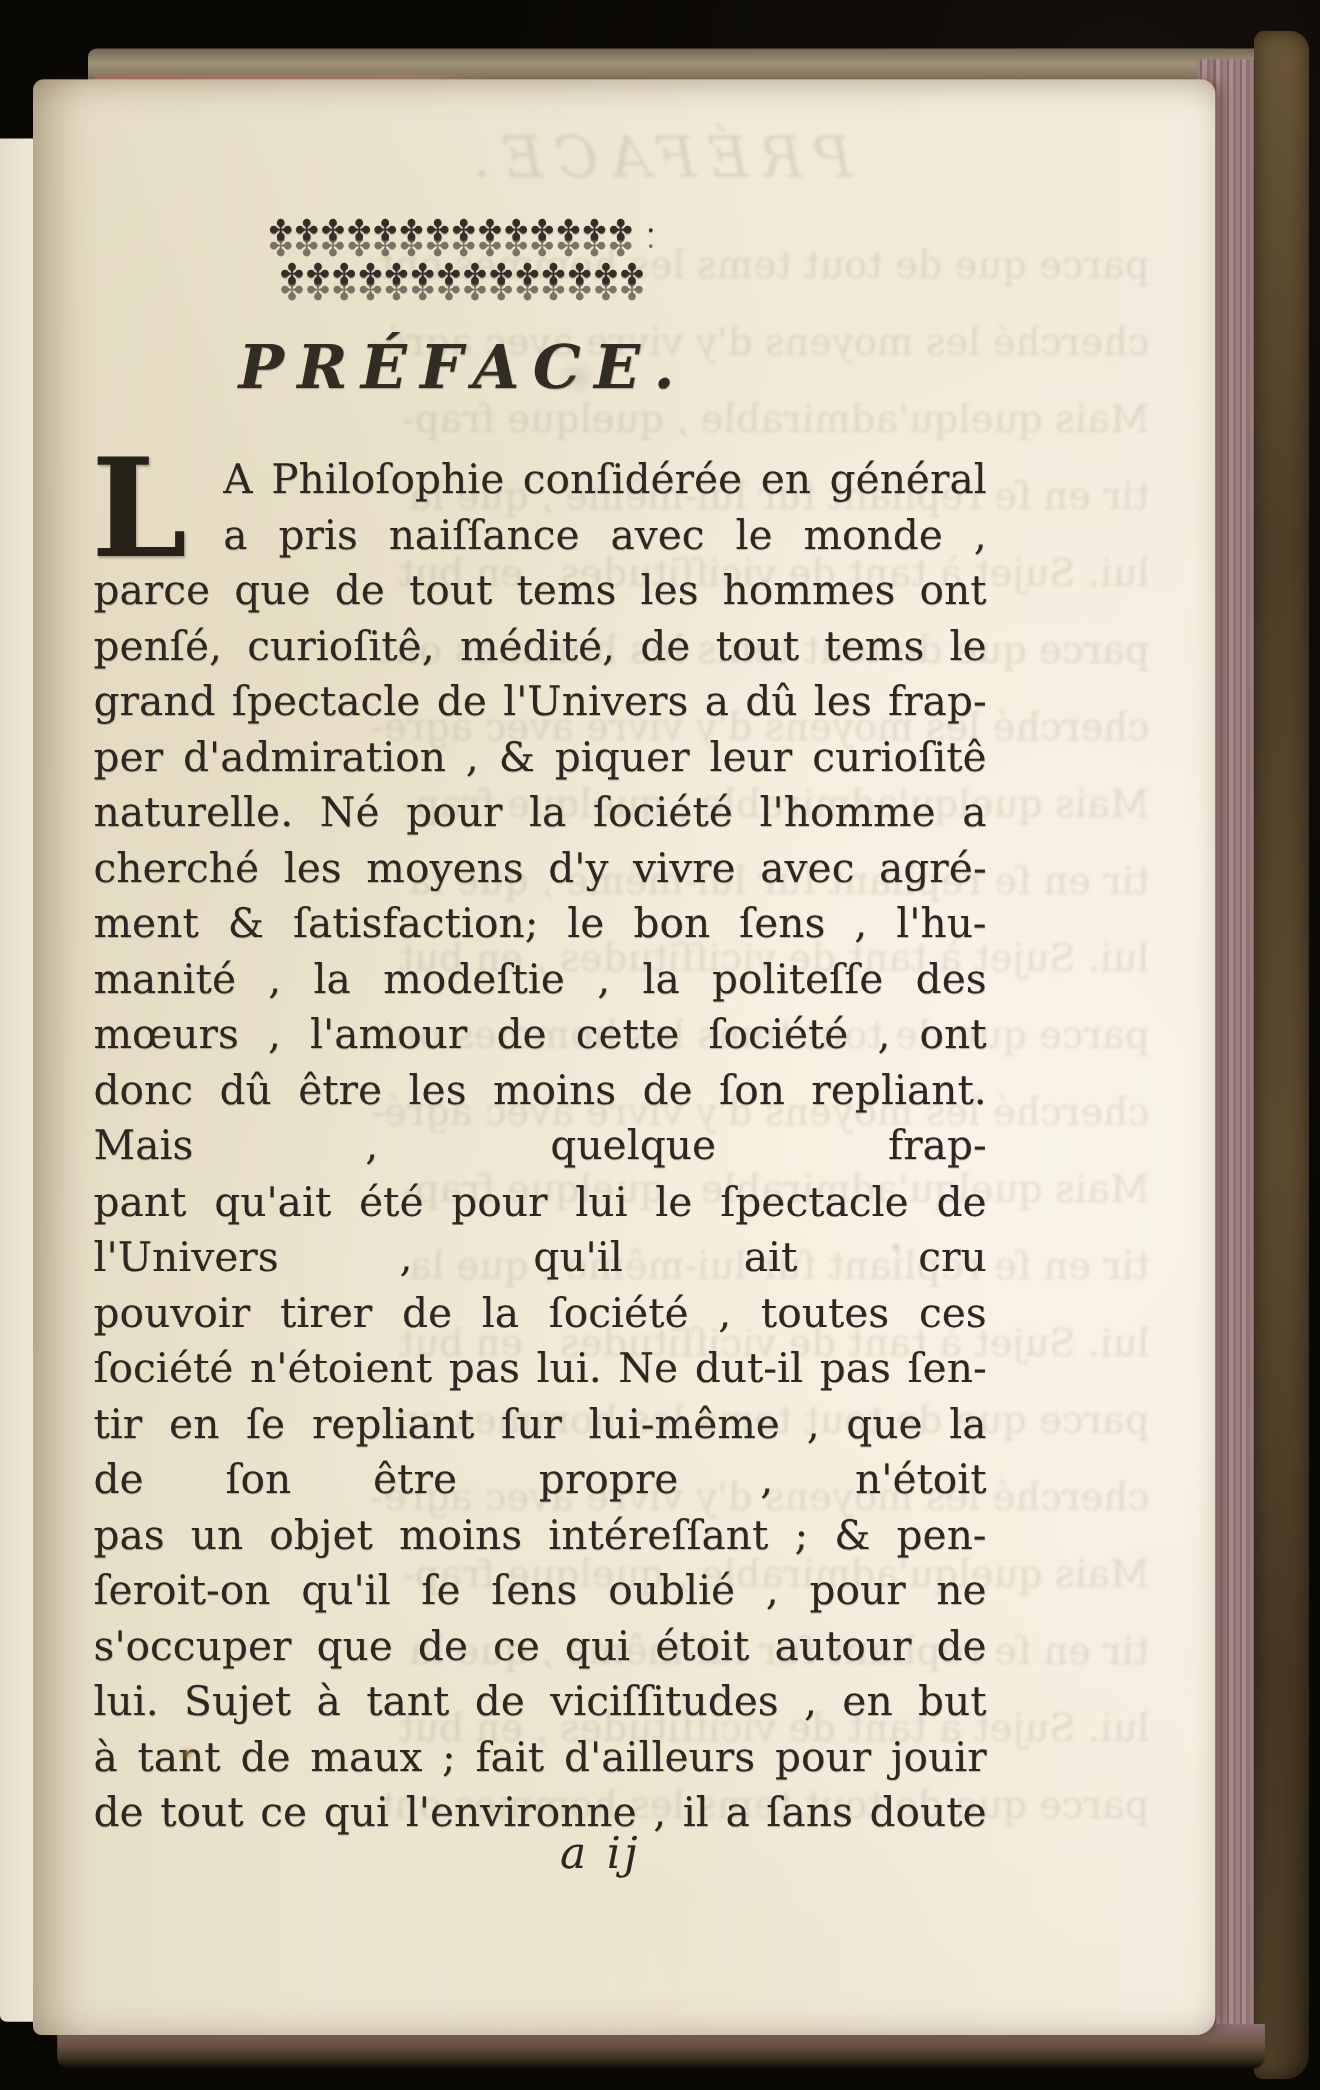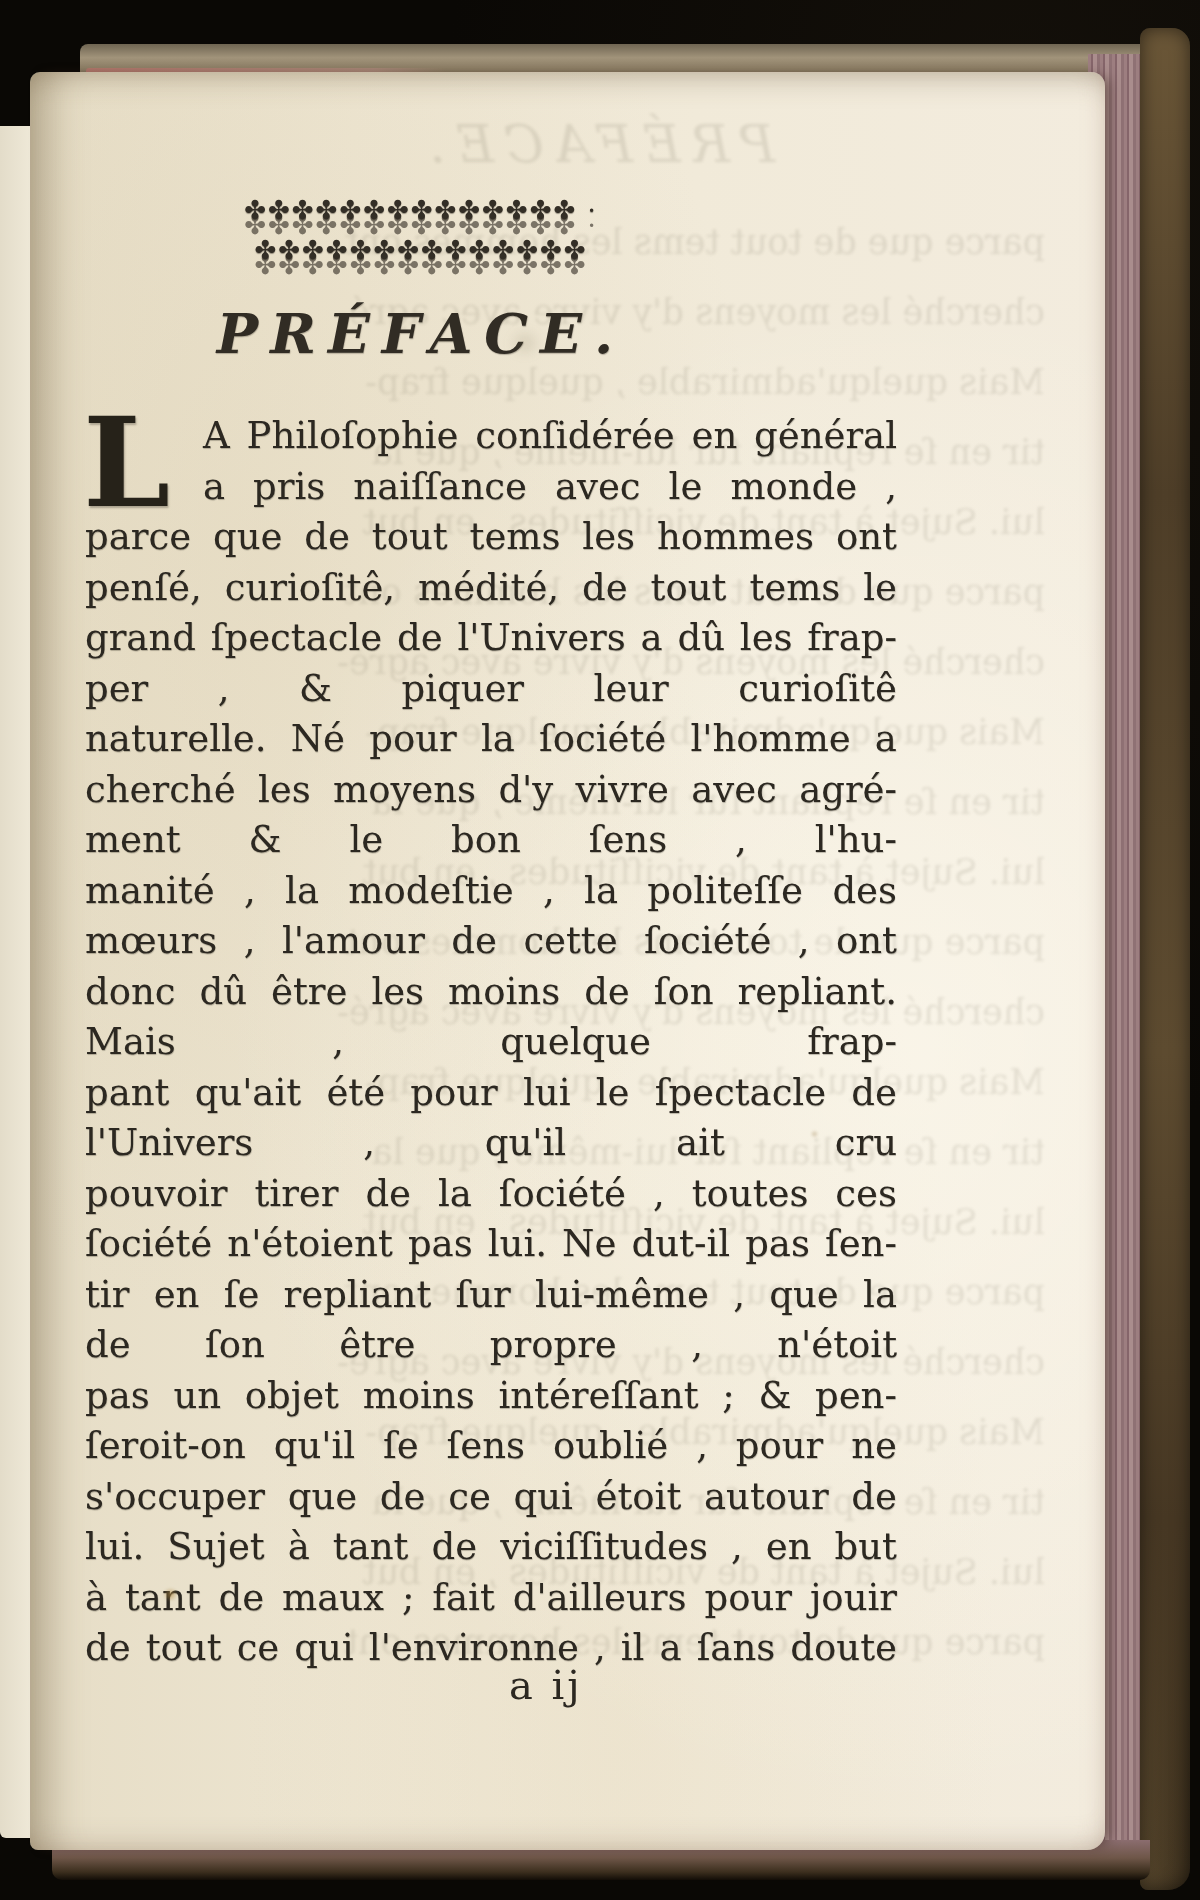--- a/index.html
+++ b/index.html
@@ -59,21 +59,21 @@
   .heading{width:672px;margin-top:30px;text-align:center;font-style:italic;font-weight:600;
     font-size:55px;line-height:68px;letter-spacing:12px;color:#312c24;
     text-shadow:.5px 1px 1px rgba(44,38,28,.3);}
   .bodytext{position:relative;margin-top:46px;width:812px;
     text-shadow:.4px .8px .7px rgba(44,38,28,.28);}
   .dropcap{position:absolute;left:-2px;top:2px;font-size:124px;line-height:94px;
     font-weight:bold;color:#262219;text-shadow:1px 2px 2px rgba(40,34,24,.30);}
   .line{display:flex;justify-content:space-between;align-items:baseline;
     height:50.5px;font-size:37px;white-space:nowrap;}
   .line.dc{padding-left:118px;}
-  .signature{position:absolute;left:424px;top:1472px;font-size:40px;
+  .signature{position:absolute;left:424px;top:1472px;font-style:italic;font-size:40px;
     letter-spacing:3px;color:#2c2821;}
 
   
   .stain{position:absolute;border-radius:50%;z-index:4;pointer-events:none;}
   .s1{left:132px;top:1516px;width:17px;height:13px;filter:blur(1px);
     background:radial-gradient(circle,rgba(178,136,64,.6),rgba(178,136,64,0) 70%);}
   .s2{left:780px;top:1058px;width:9px;height:8px;filter:blur(1px);
     background:radial-gradient(circle,rgba(150,120,70,.35),transparent 70%);}
   .s3{left:475px;top:258px;width:40px;height:26px;filter:blur(4px);
     background:radial-gradient(circle,rgba(120,110,80,.18),transparent 70%);}
@@ -164,20 +164,21 @@
               <span>ſpectacle</span>
               <span>de</span>
               <span>l'Univers</span>
               <span>a</span>
               <span>dû</span>
               <span>les</span>
               <span>frap-</span>
             </div>
             <div class="line">
               <span>per</span>
+              <span>d'admiration</span>
               <span>,</span>
               <span>&amp;</span>
               <span>piquer</span>
               <span>leur</span>
               <span>curioſitê</span>
             </div>
             <div class="line">
               <span>naturelle.</span>
               <span>Né</span>
               <span>pour</span>
@@ -191,20 +192,21 @@
               <span>les</span>
               <span>moyens</span>
               <span>d'y</span>
               <span>vivre</span>
               <span>avec</span>
               <span>agré-</span>
             </div>
             <div class="line">
               <span>ment</span>
               <span>&amp;</span>
+              <span>ſatisfaction;</span>
               <span>le</span>
               <span>bon</span>
               <span>ſens</span>
               <span>,</span>
               <span>l'hu-</span>
             </div>
             <div class="line">
               <span>manité</span>
               <span>,</span>
               <span>la</span>

